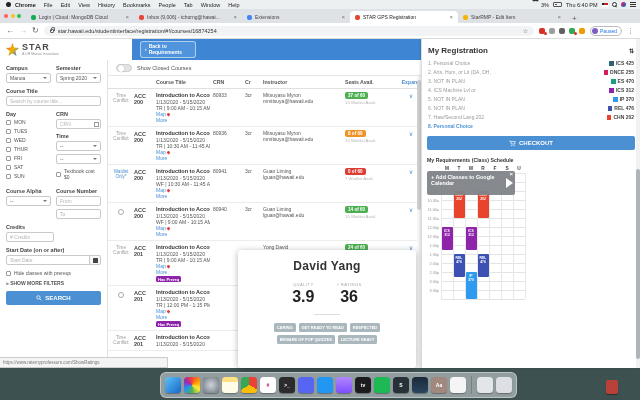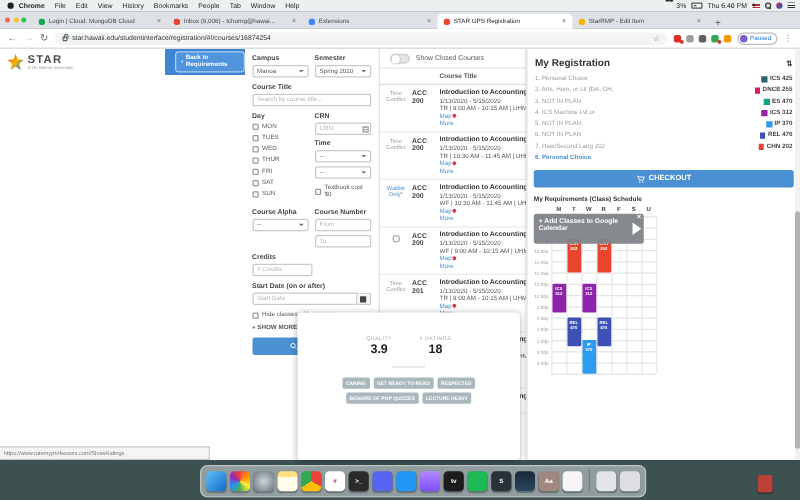--- a/index.html
+++ b/index.html
@@ -51,21 +51,21 @@
   .omnistar { margin-left:auto; color:#5f6368; font-size:6px; }
   .extico { width:6px; height:6px; border-radius:2px; position:relative; flex:none; }
   .extico .bdg { position:absolute; right:-1.5px; bottom:-1.5px; width:3px; height:3px; border-radius:50%; background:#d93025; }
   .profile { display:flex; align-items:center; gap:2px; border:0.7px solid #bbb; border-radius:6px; padding:1px 4px 1px 1px;
              font-size:5px; color:#1a73e8; }
   .avatar { width:6px; height:6px; border-radius:50%; background:#7b5dc7; }
   .kebab { color:#5f6368; font-size:7px; }
 
   
   .page { position:absolute; top:39px; left:0; width:640px; height:329px; background:#fff; display:flex; z-index:10; }
-  .page-left { width:421px; display:flex; flex-direction:row; }
+  .page-left { width:421px; display:flex; flex-direction:column; }
   .page-right { flex:1; border-left:0.5px solid #ddd; box-shadow:-1px 0 2px rgba(0,0,0,.12); position:relative;
                 padding:4px 5px 0 5px; background:#fff; }
 
   .page-header { height:21px; display:flex; flex:none; }
   .logo-box { width:132px; background:#fff; display:flex; align-items:center; gap:3px; padding-left:6px; }
   .logo-text .lt1 { font-size:9px; font-weight:bold; color:#4a4a4a; letter-spacing:1px; line-height:9px; }
   .logo-text .lt2 { font-size:3.5px; color:#999; }
   .bluebar { flex:1; background:#3e86d4; display:flex; align-items:center; padding-left:8px; }
   .backbtn { background:#4f94dd; border:0.5px solid rgba(255,255,255,.55); border-radius:3px; color:#fff;
              font-size:5px; font-weight:bold; line-height:5.5px; padding:2px 6px 2px 4px; display:flex; gap:2px; align-items:center; }
@@ -161,21 +161,21 @@
                   border-top:5px solid transparent; border-bottom:5px solid transparent; border-left:7px solid #fff; }
   .win-scroll { position:absolute; right:0; top:0; bottom:0; width:4px; background:#f1f1f1; }
   .win-scroll .thumb { position:absolute; top:130px; width:4px; height:190px; background:#aeb4b8; border-radius:2px; }
 
   
   .rmp { position:absolute; left:238px; top:250px; width:178px; height:118px; background:#fff; border-radius:3px;
          box-shadow:0 1px 6px rgba(0,0,0,.3); z-index:50; padding:9px 8px; text-align:center; }
   .rmp-name { font-size:12px; font-weight:bold; color:#333; letter-spacing:.3px; }
   .rmp-stats { display:flex; justify-content:center; gap:22px; margin-top:9px; }
   .rmp-lab { font-size:4.2px; color:#aaa; letter-spacing:.4px; }
-  .rmp-val { font-size:10px; font-weight:bold; color:#222; margin-top:1px; }
+  .rmp-val { font-size:16px; font-weight:bold; color:#222; margin-top:1px; }
   .rmp-div { width:26px; height:0.7px; background:#ddd; margin:8px auto; }
   .rmp-tags { display:flex; flex-wrap:wrap; gap:3px; justify-content:center; }
   .tagpill { background:#aab7bd; color:#fff; font-size:4px; font-weight:bold; padding:2px 3px; border-radius:1.5px; }
 
   
   .statusbar { position:absolute; left:0; top:357px; width:168px; height:11px; background:#f4f4f4;
                border:0.5px solid #ccc; border-left:none; font-size:4.5px; color:#777; line-height:10px;
                padding:0 3px; z-index:40; white-space:nowrap; overflow:hidden; }
   .dock { position:absolute; left:160px; bottom:2px; height:26px; background:rgba(215,220,224,.55);
           border:0.5px solid rgba(255,255,255,.4); border-radius:6px; display:flex; align-items:center;
@@ -699,28 +699,29 @@
         <span class="tri"></span>
       </div>
     </div>
     <div class="win-scroll">
         <span class="thumb"></span>
       </div>
   </div>
 </div>
 
 <div class="rmp">
+  <div class="rmp-name">David Yang</div>
   <div class="rmp-stats">
     <div>
       <div class="rmp-lab">QUALITY</div>
       <div class="rmp-val">3.9</div>
     </div>
     <div>
       <div class="rmp-lab"># RATINGS</div>
-      <div class="rmp-val">18</div>
+      <div class="rmp-val">36</div>
     </div>
   </div>
   <div class="rmp-div"></div>
   <div class="rmp-tags" id="rmp-tags">
       <span class="tagpill">CARING</span>
       <span class="tagpill">GET READY TO READ</span>
       <span class="tagpill">RESPECTED</span>
       <span class="tagpill">BEWARE OF POP QUIZZES</span>
       <span class="tagpill">LECTURE HEAVY</span>
     </div>

